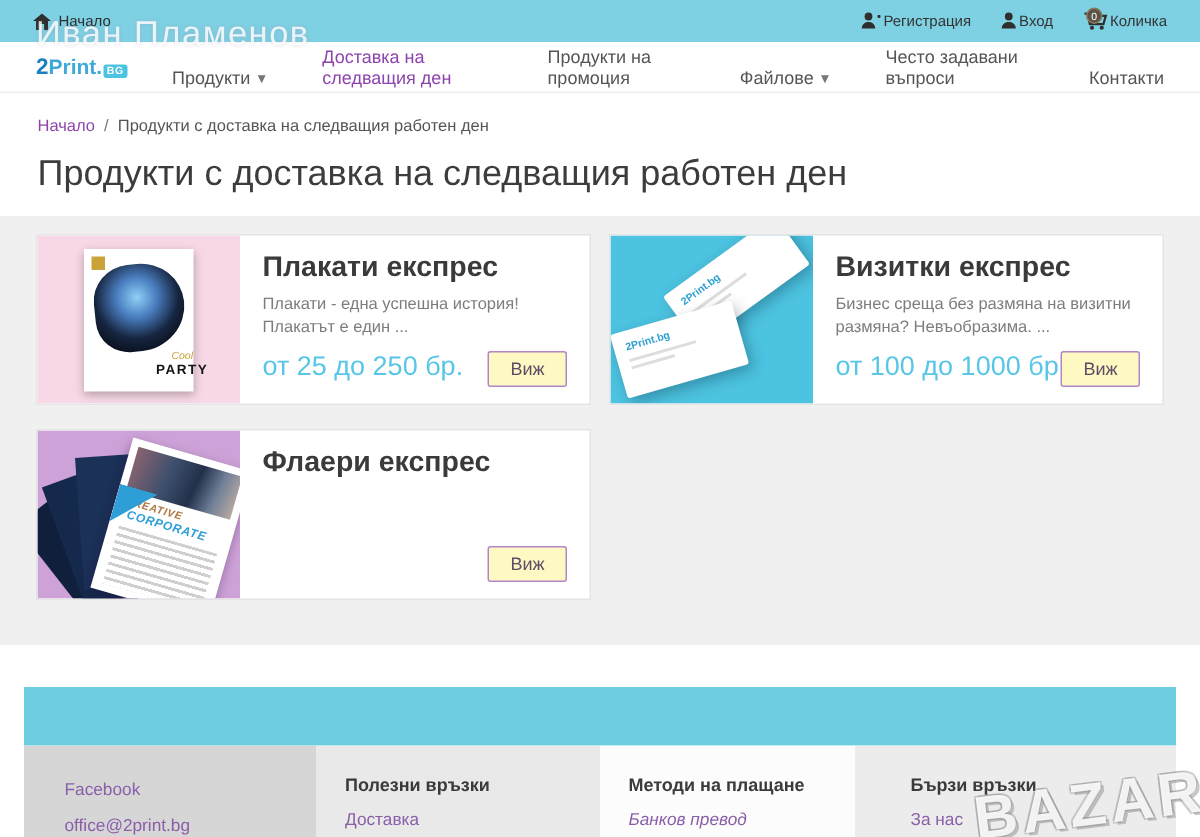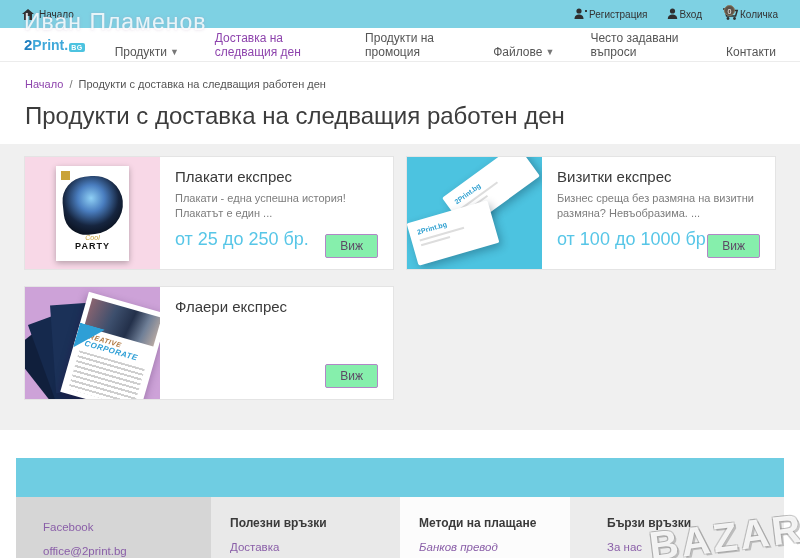--- a/index.html
+++ b/index.html
@@ -52,34 +52,35 @@
   .products {
     background:#f0f0f0; padding:12px 24px 30px;
     display:grid; grid-template-columns:370px 370px; gap:16px 12px;
     min-height:280px;
   }
   .card {
     background:#fff; border:1px solid #e4e4e4; display:flex; height:114px; overflow:hidden;
   }
   .card-img { width:135px; flex:none; position:relative; overflow:hidden; }
   .card-body { flex:1; position:relative; padding:11px 15px; }
-  .card-title { font-size:15px; font-weight:normal; color:#3a3a3a; }
+  .card-title { font-size:19px; font-weight:bold; color:#3a3a3a; }
   .card-desc { font-size:11px; color:#7d7d7d; line-height:1.4; margin-top:6px; }
   .card-price { font-size:18px; color:#57c6e7; margin-top:7px; font-weight:400; }
   .view-btn {
-    position:absolute; right:15px; bottom:11px; background:#86efac;
+    position:absolute; right:15px; bottom:11px; background:#fef9c3;
     border:1px solid #b286c7; color:#5d4a66; font-size:12px; padding:4px 14px;
     border-radius:2px; cursor:pointer; font-family:inherit;
   }
 
   
   .img-pink { background:#f8d8e7; }
   .poster {
     position:absolute; left:31px; top:9px; width:73px; height:95px; background:#fff;
     box-shadow:0 2px 6px rgba(0,0,0,.28);
+    padding-left:29px;
   }
   .poster-chip { position:absolute; left:5px; top:5px; width:9px; height:9px; background:#c9a33a; }
   .poster-splash {
     position:absolute; left:7px; top:10px; width:60px; height:58px;
     border-radius:46% 54% 58% 42%;
     background:radial-gradient(circle at 48% 38%, #8fd0f5 0%, #4a7ec0 28%, #16253f 58%, #070c16 85%);
     transform:rotate(-6deg);
   }
   .poster-party {
     position:absolute; bottom:10px; width:100%; text-align:center;

